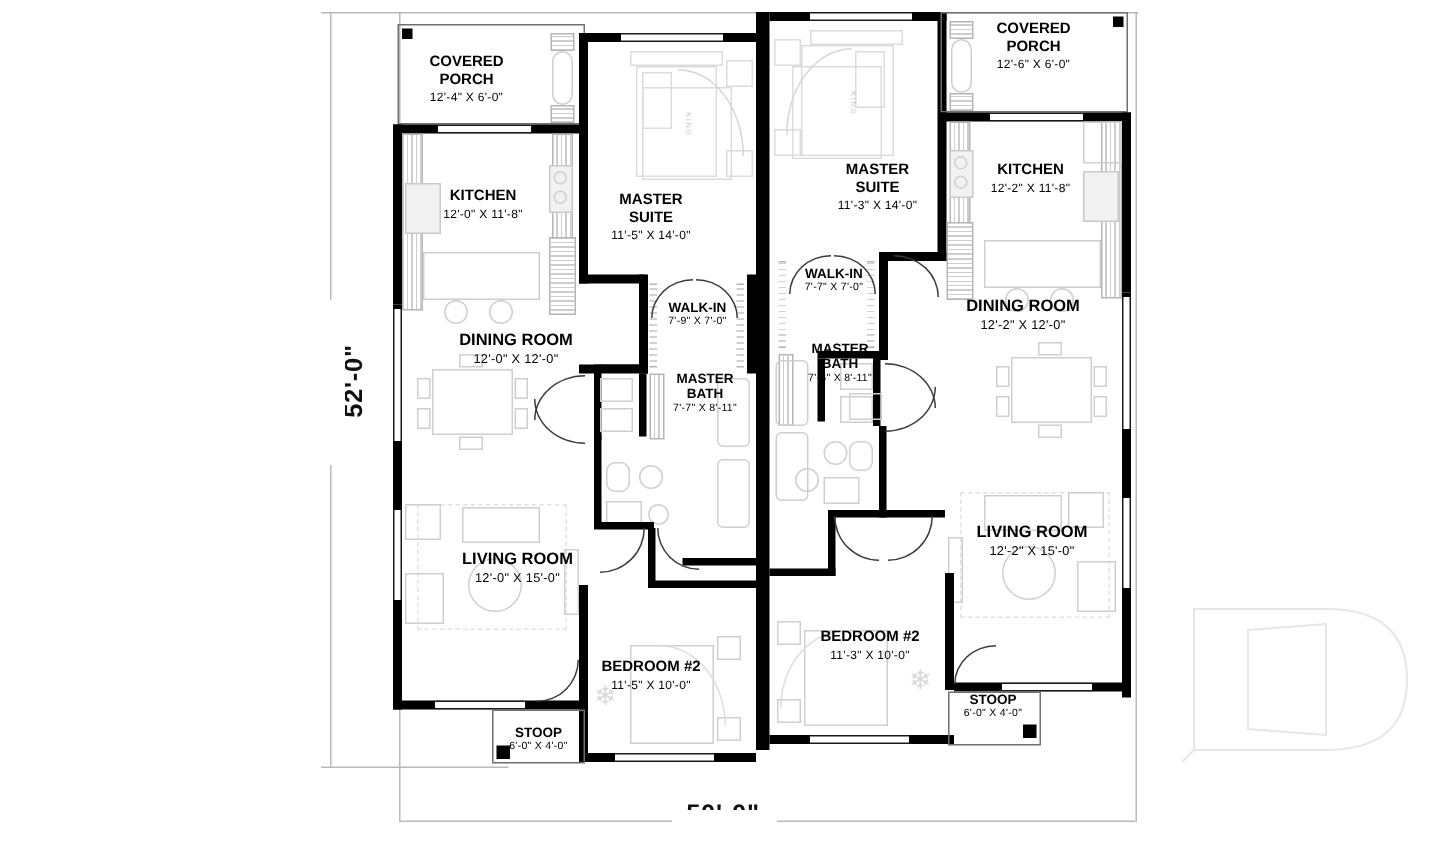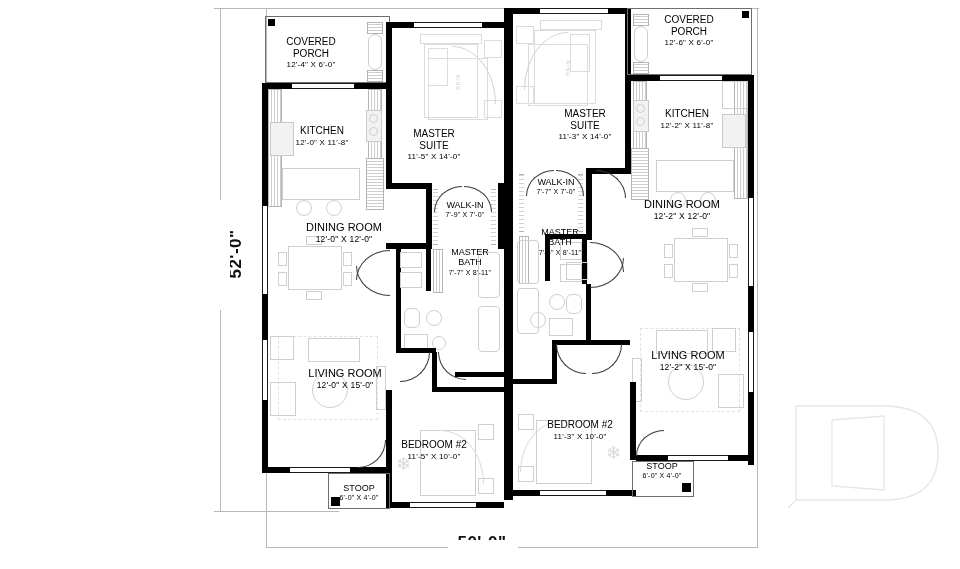--- a/index.html
+++ b/index.html
@@ -42,21 +42,21 @@
   
   .swing{position:absolute;border:1px solid #3a3a3a;box-sizing:border-box;background:transparent;}
   .swing.tl{border-radius:100% 0 0 0;border-right:0;border-bottom:0;}
   .swing.tr{border-radius:0 100% 0 0;border-left:0;border-bottom:0;}
   .swing.bl{border-radius:0 0 0 100%;border-right:0;border-top:0;}
   .swing.br{border-radius:0 0 100% 0;border-left:0;border-top:0;}
 
   
   .room{position:absolute;text-align:center;color:#000;white-space:nowrap;
         transform:translateX(-50%);line-height:1.15;}
-  .room .nm{font-weight:normal;display:block;}
+  .room .nm{font-weight:bold;display:block;}
   .room .dm{display:block;letter-spacing:.2px;}
 
   .r-lg .nm{font-size:11px;} .r-lg .dm{font-size:8.5px;margin-top:1px;}
   .r-md .nm{font-size:10px;} .r-md .dm{font-size:8px;margin-top:1px;}
   .r-sm .nm{font-size:9px;}  .r-sm .dm{font-size:7px;margin-top:1px;}
 
   .kinglbl{position:absolute;font-size:5px;color:#c8c8c8;
            transform:rotate(90deg);transform-origin:center;letter-spacing:1px;}
 
   

